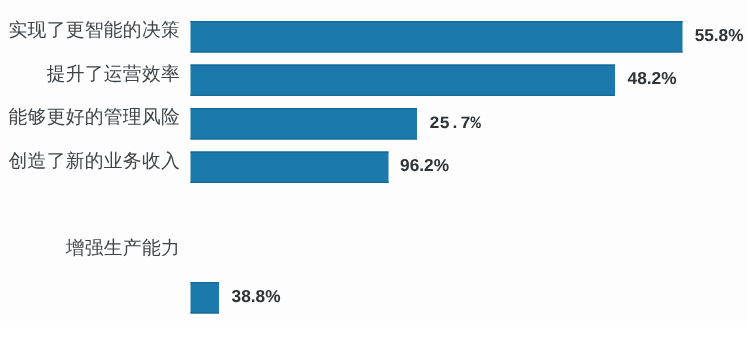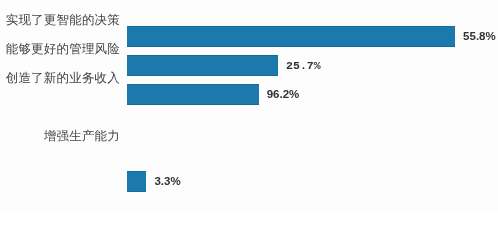--- a/index.html
+++ b/index.html
@@ -35,21 +35,21 @@
     text-align: right;
     font-size: 12.5px;
     color: #3f4448;
     letter-spacing: 0.2px;
     line-height: 21px;
     white-space: nowrap;
   }
   .bar-area {
     position: absolute;
     left: 127px;
-    top: 16px;
+    top: 4px;
     height: 33px;
     right: 0;
   }
   .bar {
     position: absolute;
     left: 0;
     top: 0;
     height: 21px;
     background: #1b79ab;
     border-top: 1px solid #176b98;
@@ -72,20 +72,27 @@
 <div id="chart-root">
   <div class="rows">
       <div class="row">
         <div class="cat-label">实现了更智能的决策</div>
         <div class="bar-area">
           <div class="bar" style="width: 328.104px; background: rgb(27, 121, 171);"></div>
           <div class="val-label" style="left: 336.104px;">55.8%</div>
         </div>
       </div>
       <div class="row">
+        <div class="cat-label">提升了运营效率</div>
+        <div class="bar-area">
+          <div class="bar" style="width: 283.416px; background: rgb(27, 121, 171);"></div>
+          <div class="val-label" style="left: 291.416px;">48.2%</div>
+        </div>
+      </div>
+      <div class="row">
         <div class="cat-label">能够更好的管理风险</div>
         <div class="bar-area">
           <div class="bar" style="width: 151.116px; background: rgb(27, 121, 171);"></div>
           <div class="val-label" style="left: 159.116px; font-family: Liberation Mono, monospace;">25.7%</div>
         </div>
       </div>
       <div class="row">
         <div class="cat-label">创造了新的业务收入</div>
         <div class="bar-area">
           <div class="bar" style="width: 131.712px; background: rgb(27, 121, 171);"></div>
@@ -93,17 +100,17 @@
         </div>
       </div>
       <div class="row">
       </div>
       <div class="row">
         <div class="cat-label">增强生产能力</div>
       </div>
       <div class="row">
         <div class="bar-area">
           <div class="bar" style="width: 19.404px; background: rgb(27, 121, 171);"></div>
-          <div class="val-label" style="left: 27.404px;">3.3%</div>
+          <div class="val-label" style="left: 27.404px;">38.8%</div>
         </div>
       </div>
     </div>
 </div>
 
 </body></html>

